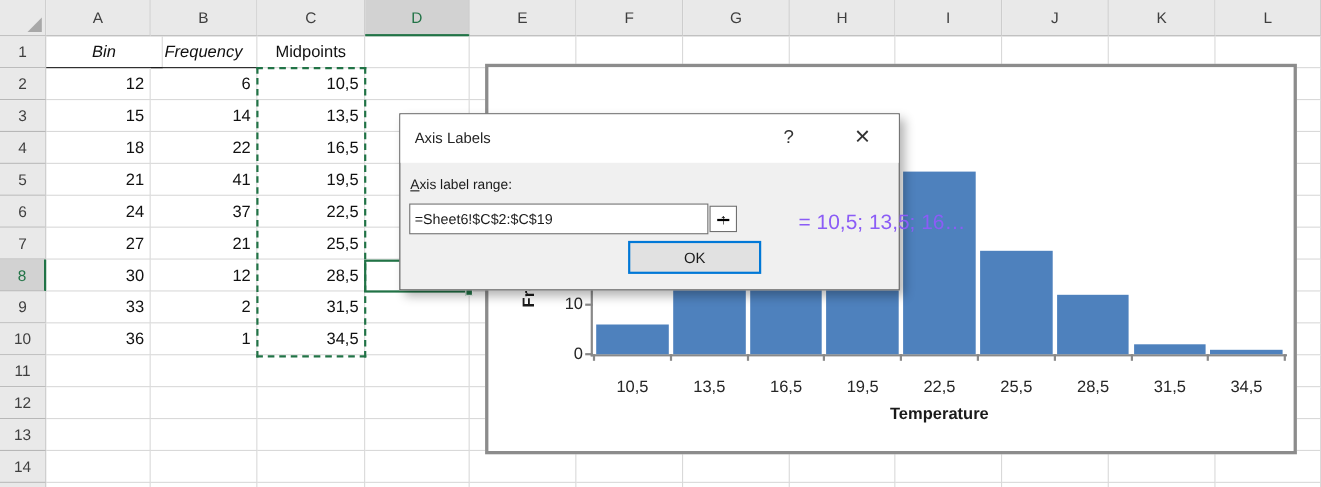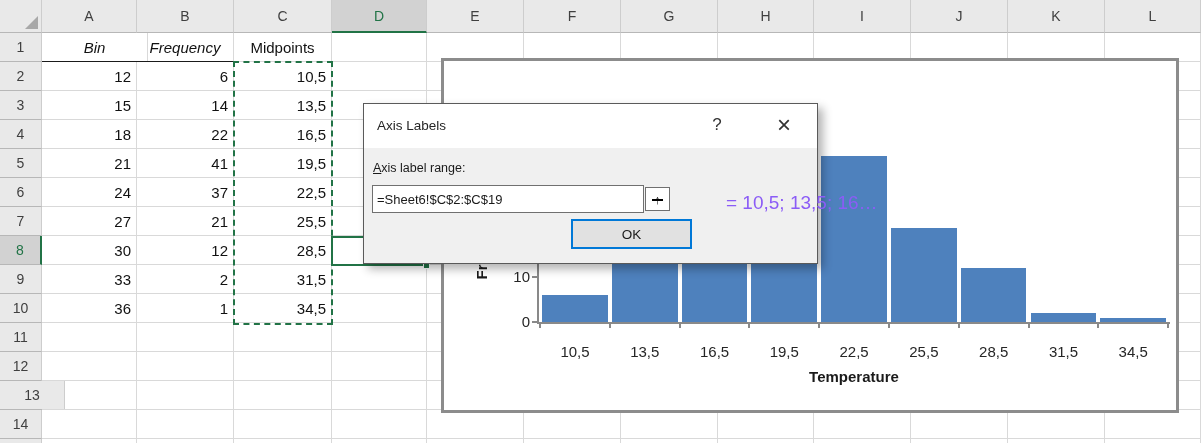--- a/index.html
+++ b/index.html
@@ -91,21 +91,21 @@
       <div class="rowhdr" style="left: 0px; top: 91px; width: 42px; height: 29px;">3</div>
       <div class="rowhdr" style="left: 0px; top: 120px; width: 42px; height: 29px;">4</div>
       <div class="rowhdr" style="left: 0px; top: 149px; width: 42px; height: 29px;">5</div>
       <div class="rowhdr" style="left: 0px; top: 178px; width: 42px; height: 29px;">6</div>
       <div class="rowhdr" style="left: 0px; top: 207px; width: 42px; height: 29px;">7</div>
       <div class="rowhdr active" style="left: 0px; top: 236px; width: 42px; height: 29px;">8</div>
       <div class="rowhdr" style="left: 0px; top: 265px; width: 42px; height: 29px;">9</div>
       <div class="rowhdr" style="left: 0px; top: 294px; width: 42px; height: 29px;">10</div>
       <div class="rowhdr" style="left: 0px; top: 323px; width: 42px; height: 29px;">11</div>
       <div class="rowhdr" style="left: 0px; top: 352px; width: 42px; height: 29px;">12</div>
-      <div class="rowhdr" style="left: 0px; top: 381px; width: 65px; height: 29px; text-align: center;">13</div>
+      <div class="rowhdr" style="left: 0px; top: 381px; width: 42px; height: 29px; text-align: center;">13</div>
       <div class="rowhdr" style="left: 0px; top: 410px; width: 42px; height: 29px;">14</div>
       <div class="rowhdr" style="left: 0px; top: 439px; width: 42px; height: 29px;"></div>
       <div class="cell ctr underlined italic" style="left: 42px; top: 33px; width: 106px; height: 29px;">Bin</div>
       <div class="cell ctr underlined italic" style="left: 137px; top: 33px; width: 97px; height: 29px;">Frequency</div>
       <div class="cell ctr" style="left: 234px; top: 33px; width: 98px; height: 29px;">Midpoints</div>
       <div class="cell" style="left: 332px; top: 33px; width: 95px; height: 29px;"></div>
       <div class="cell" style="left: 427px; top: 33px; width: 97px; height: 29px;"></div>
       <div class="cell" style="left: 524px; top: 33px; width: 97px; height: 29px;"></div>
       <div class="cell" style="left: 621px; top: 33px; width: 97px; height: 29px;"></div>
       <div class="cell" style="left: 718px; top: 33px; width: 96px; height: 29px;"></div>

